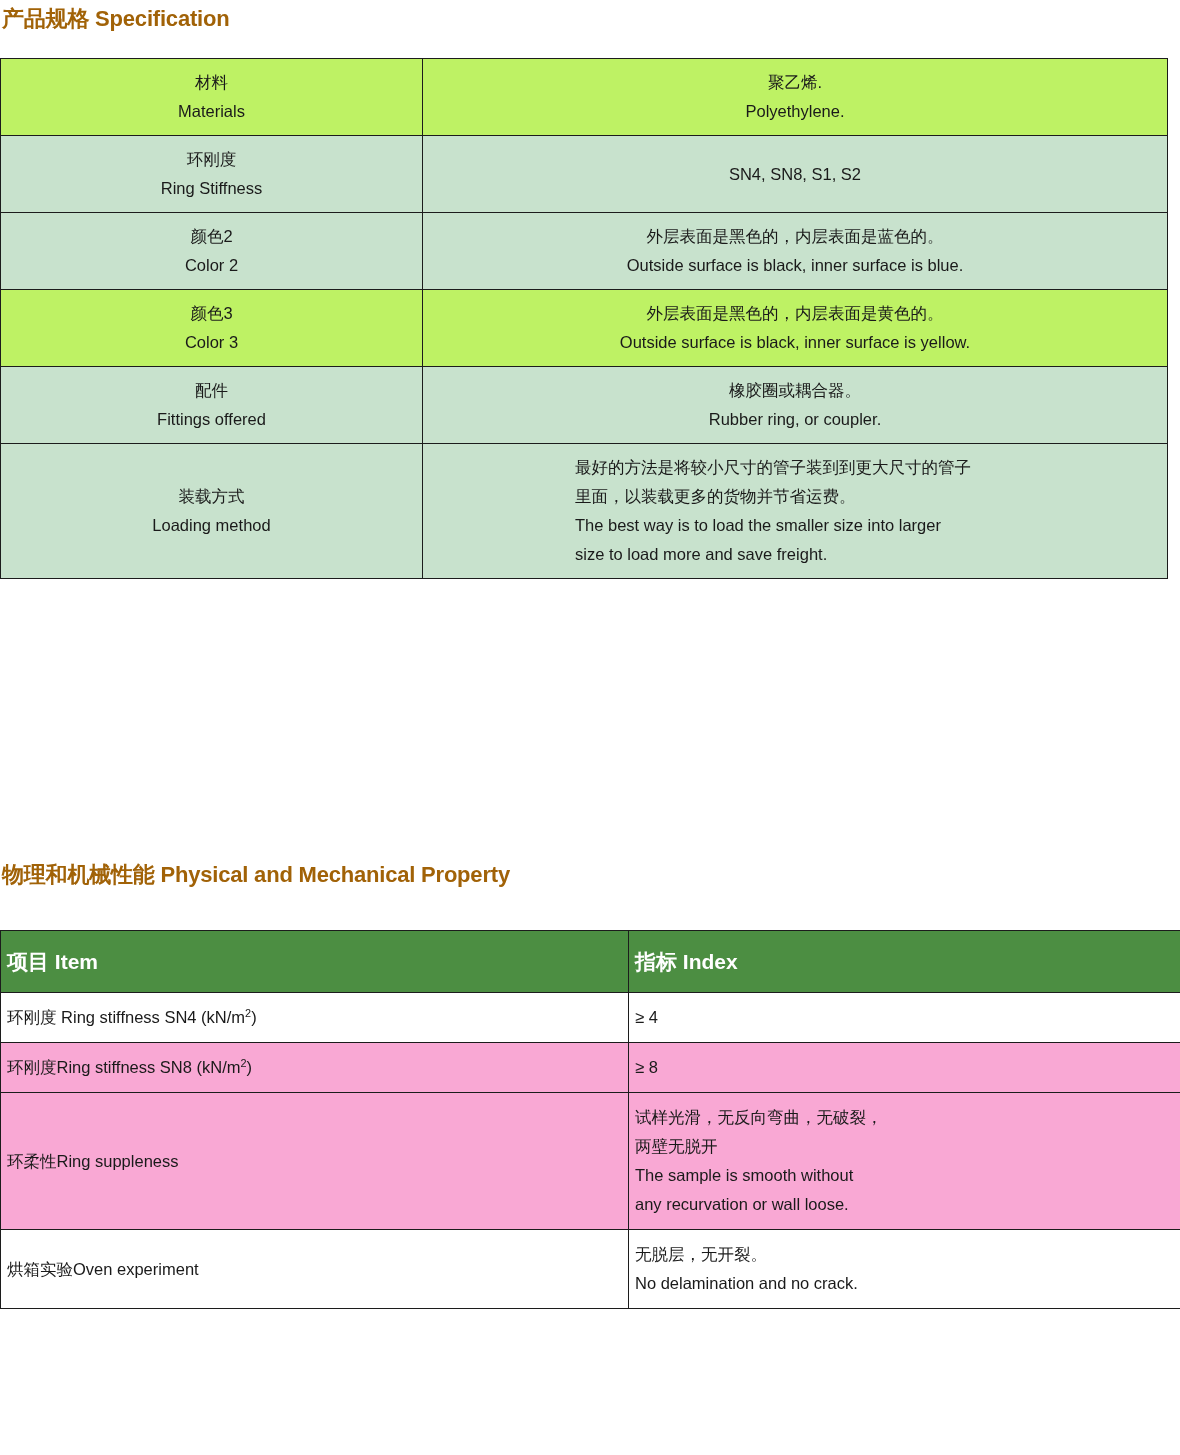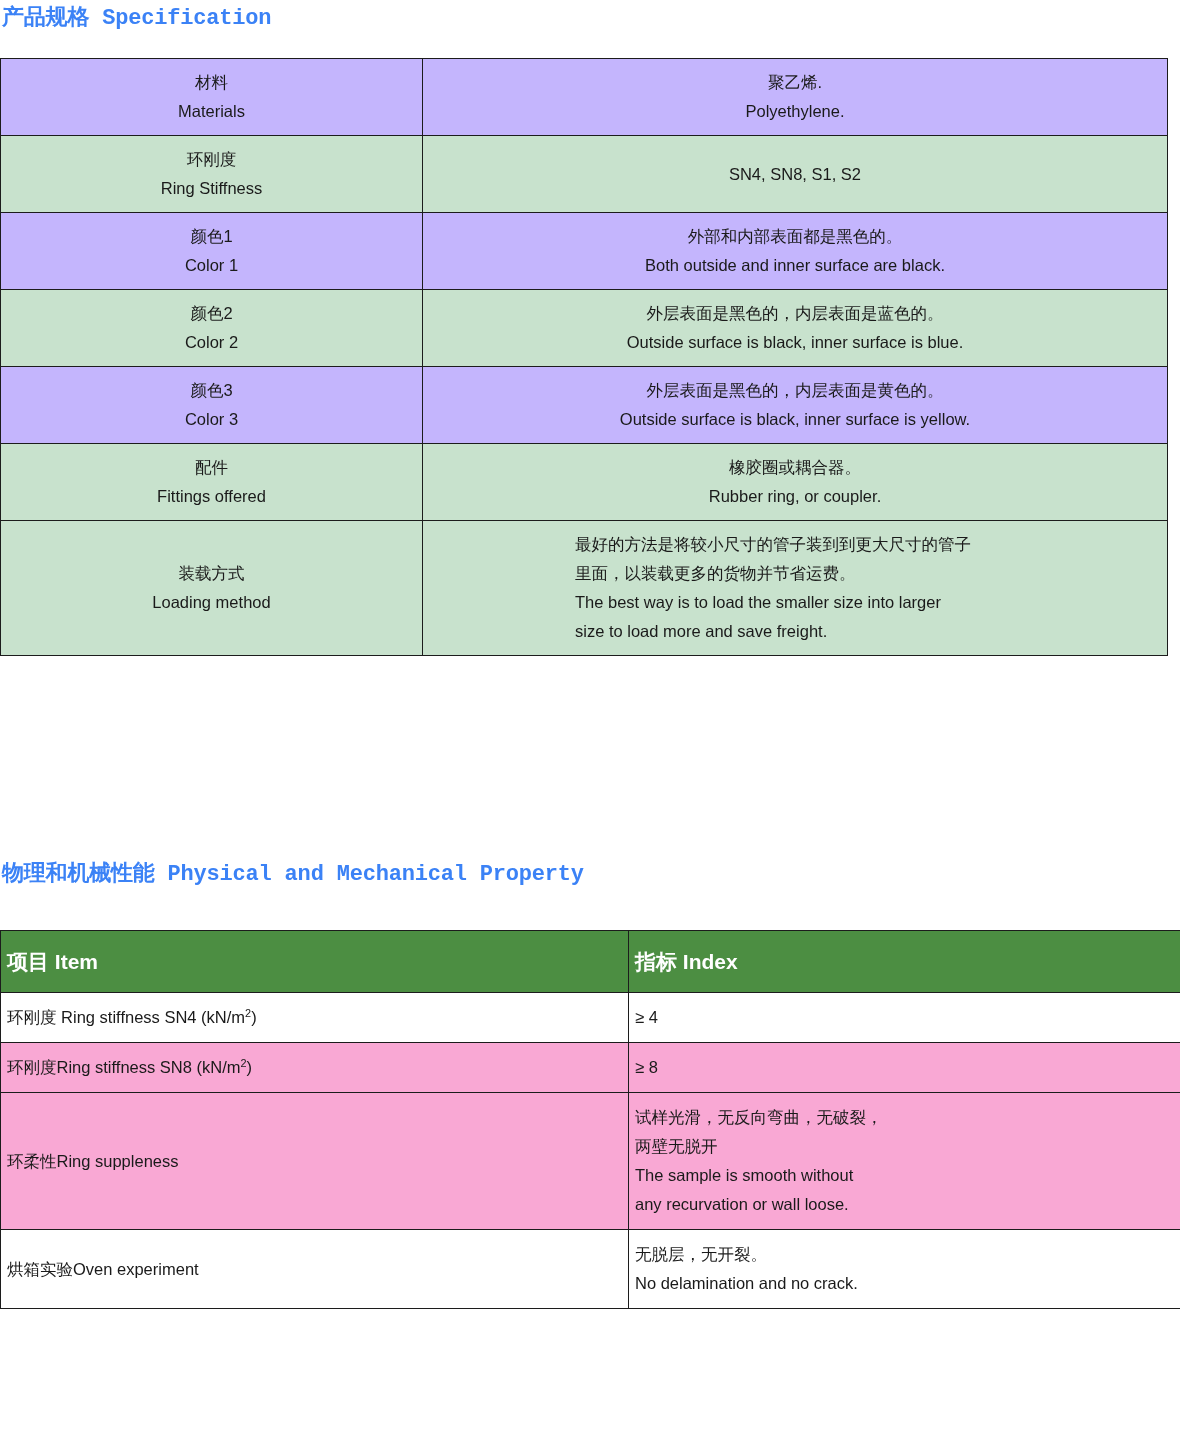--- a/index.html
+++ b/index.html
@@ -17,28 +17,27 @@
 
   .page {
     width: 1180px;
     height: 1455px;
     position: relative;
     box-sizing: border-box;
   }
 
   
   .section-title {
-    color: #3b82f6;
+    color: #a16207;
     font-weight: bold;
     font-size: 22px;
     line-height: 26px;
     letter-spacing: -0.2px;
     padding: 0 0 0 2px;
     white-space: nowrap;
-    font-family: Liberation Mono, monospace;
   }
   #spec-title {
     position: absolute;
     left: 0px;
     top: 6px;
   }
   #prop-title {
     position: absolute;
     left: 0px;
     top: 862px;
@@ -53,21 +52,21 @@
     border-collapse: collapse;
     table-layout: fixed;
   }
   .spec-table td {
     border: 1.6px solid #1c1c1c;
     text-align: center;
     vertical-align: middle;
     font-size: 16.5px;
     line-height: 29px;
     padding: 9px 6px;
-    background: #c4b5fd;
+    background: #bef264;
   }
   .spec-table col.c1 { width: 422px; }
   .spec-table col.c2 { width: 745px; }
 
   .spec-table tr.alt td { background: #c8e2cd; }
 
   .spec-table tr.head td {
     background: #4c8e42;
     color: #ffffff;
     border-color: #1c1c1c;
@@ -135,30 +134,20 @@
             <span class="cell-line">Polyethylene.</span>
           </td>
         </tr>
         <tr class="alt">
           <td>
             <span class="cell-line">环刚度</span>
             <span class="cell-line">Ring Stiffness</span>
           </td>
           <td>
             <span class="cell-line">SN4, SN8, S1, S2</span>
-          </td>
-        </tr>
-        <tr>
-          <td>
-            <span class="cell-line">颜色1</span>
-            <span class="cell-line">Color 1</span>
-          </td>
-          <td>
-            <span class="cell-line">外部和内部表面都是黑色的。</span>
-            <span class="cell-line">Both outside and inner surface are black.</span>
           </td>
         </tr>
         <tr class="alt">
           <td>
             <span class="cell-line">颜色2</span>
             <span class="cell-line">Color 2</span>
           </td>
           <td>
             <span class="cell-line">外层表面是黑色的，内层表面是蓝色的。</span>
             <span class="cell-line">Outside surface is black, inner surface is blue.</span>

